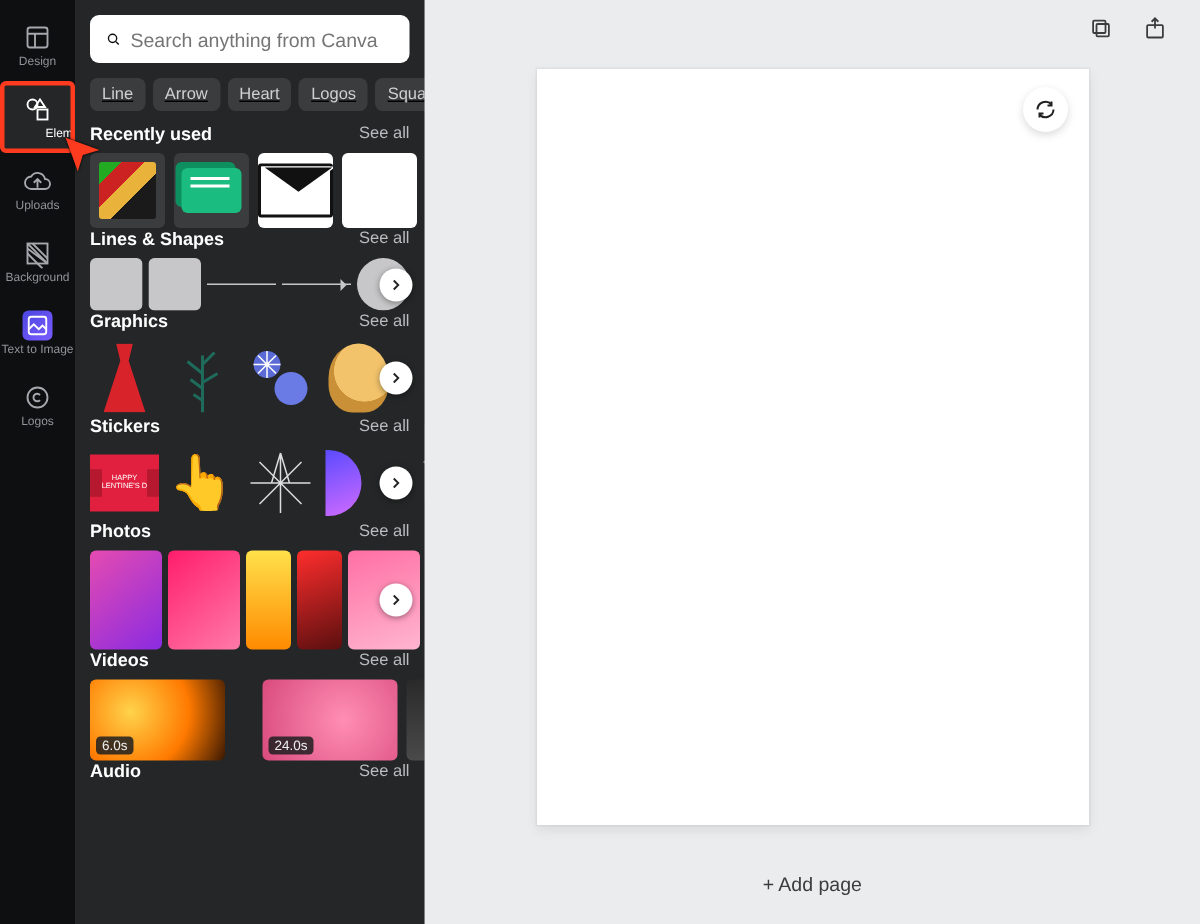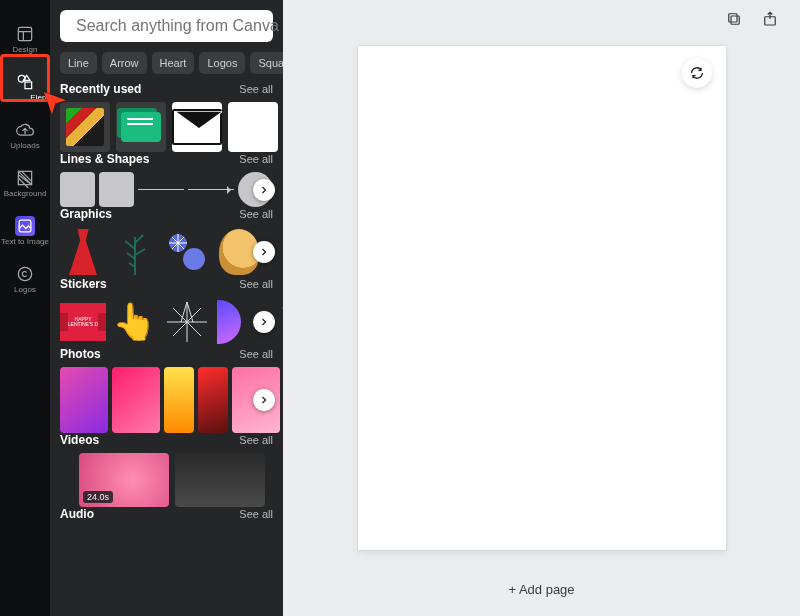--- a/index.html
+++ b/index.html
@@ -1,42 +1,42 @@
 <!DOCTYPE html>
 <html><head>
 <meta charset="utf-8">
 <style>
   * { box-sizing: border-box; margin: 0; padding: 0; font-family: -apple-system, BlinkMacSystemFont, "Segoe UI", Arial, sans-serif; }
   body { width: 800px; height: 616px; background: #0b0d0e; overflow: hidden; display: flex; }
   
   
   .nav-rail { width: 50px; background: #0d0f10; display: flex; flex-direction: column; align-items: center; padding-top: 6px; }
-  .nav-item { width: 50px; height: 48px; display: flex; flex-direction: column; align-items: center; justify-content: flex-end; cursor: pointer; gap: 2px; position: relative; }
+  .nav-item { width: 50px; height: 48px; display: flex; flex-direction: column; align-items: center; justify-content: center; cursor: pointer; gap: 2px; position: relative; }
   .nav-item .icon { width: 20px; height: 20px; display: flex; align-items: center; justify-content: center; }
   .nav-item .icon svg { stroke: #a5a9ad; fill: none; stroke-width: 1.5; }
   .nav-item .label { font-size: 8px; color: #8f9397; text-align: center; line-height: 1; }
   .nav-item.active { background: #252627; border-radius: 4px; }
   .nav-item.active .icon svg { stroke: #fff; }
   .nav-item.active .label { color: #fff; padding-left: 44px; }
   .nav-item.tti .icon { background: linear-gradient(135deg,#4b46e0,#7b5cff); border-radius: 4px; }
   .nav-item.highlight { outline: 3px solid #ff3b1f; outline-offset: -3px; }
   .highlight-arrow {
     position: absolute; left: 38px; top: 28px; z-index: 50; pointer-events: none;
     font-size: 32px; color: #ff3b1f; transform: rotate(225deg);
     text-shadow: 0 0 2px #000;
   }
   
   
   .panel { width: 233px; background: #252627; display: flex; flex-direction: column; position: relative; }
   .panel::after { content:""; position:absolute; right:-1px; top:0; bottom:0; width:1px; background:#1a1b1c; }
   .panel-search { padding: 10px 10px 6px; }
   .search-box { background: #fff; border-radius: 6px; height: 32px; display: flex; align-items: center; padding: 0 10px; gap: 6px; }
   .search-box svg { width: 16px; height: 16px; stroke: #111; fill: none; stroke-width: 2; }
-  .search-box input { border: 0; outline: 0; font-size: 16px; flex: 1; background: transparent; color: #222; }
-  .chips { display: flex; gap: 5px; padding: 4px 10px 8px; align-items: center; }
+  .search-box input { border: 0; outline: 0; font-size: 13px; flex: 1; background: transparent; color: #222; }
+  .chips { display: flex; gap: 5px; padding: 4px 10px 8px; align-items: center; text-decoration: underline; }
   .chip { background: #3b3c3d; color: #cfd0d1; font-size: 11px; padding: 5px 8px; border-radius: 5px; cursor: pointer; white-space: nowrap; }
   .chips .more { width: 14px; height: 22px; display: flex; align-items: center; justify-content: center; background:#3b3c3d; border-radius:4px; cursor:pointer;}
   .chips .more svg { width: 12px; height: 12px; stroke: #cfd0d1; fill: none; stroke-width: 2; }
   
   .panel-scroll { flex: 1; overflow: hidden; display: flex; flex-direction: column; gap: 0; padding-bottom: 8px; }
   .section { padding: 0 10px; }
   .section-head { display: flex; justify-content: space-between; align-items: center; margin-bottom: 6px; }
   .section-head .title { color: #fff; font-size: 12px; font-weight: 600; }
   .section-head .seeall { color: #b9bcbe; font-size: 11px; cursor: pointer; }
   .row { display: flex; gap: 6px; align-items: center; position: relative; }
@@ -340,20 +340,23 @@
           </div>
       </div>
     </div>
 
     <div class="section">
       <div class="section-head">
         <span class="title">Videos</span>
         <span class="seeall">See all</span>
       </div>
       <div class="row" style="gap:6px">
+        <div class="thumb video v1">
+            <span class="dur">6.0s</span>
+          </div>
         <div class="thumb video v2">
             <span class="dur">24.0s</span>
           </div>
         <div class="thumb video v3"></div>
       </div>
     </div>
 
     <div class="section">
       <div class="section-head">
         <span class="title">Audio</span>

